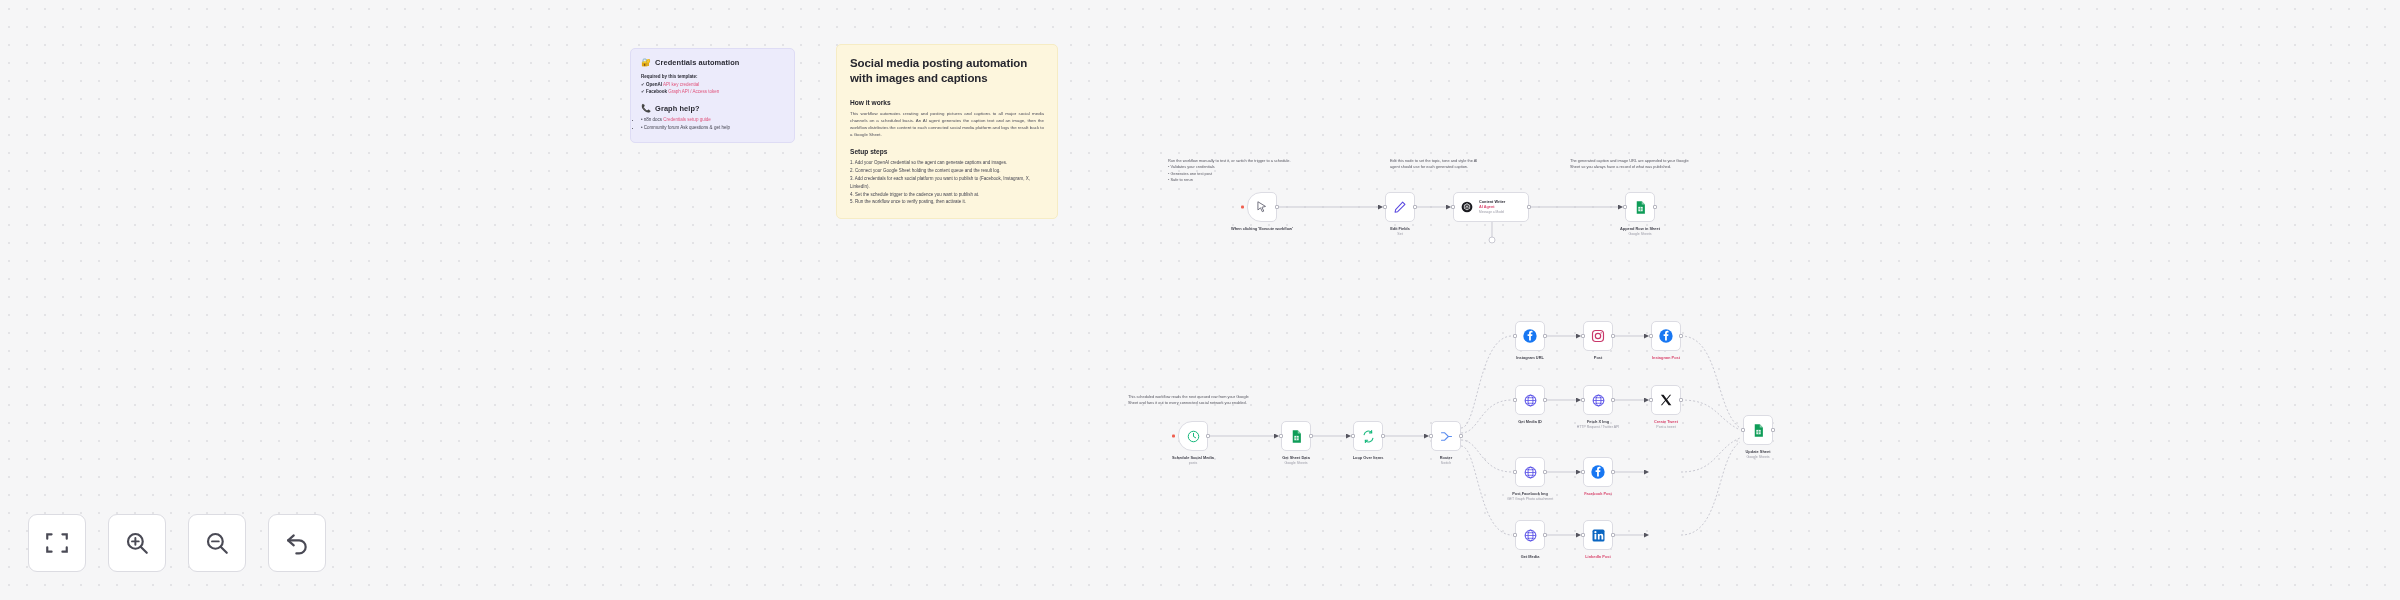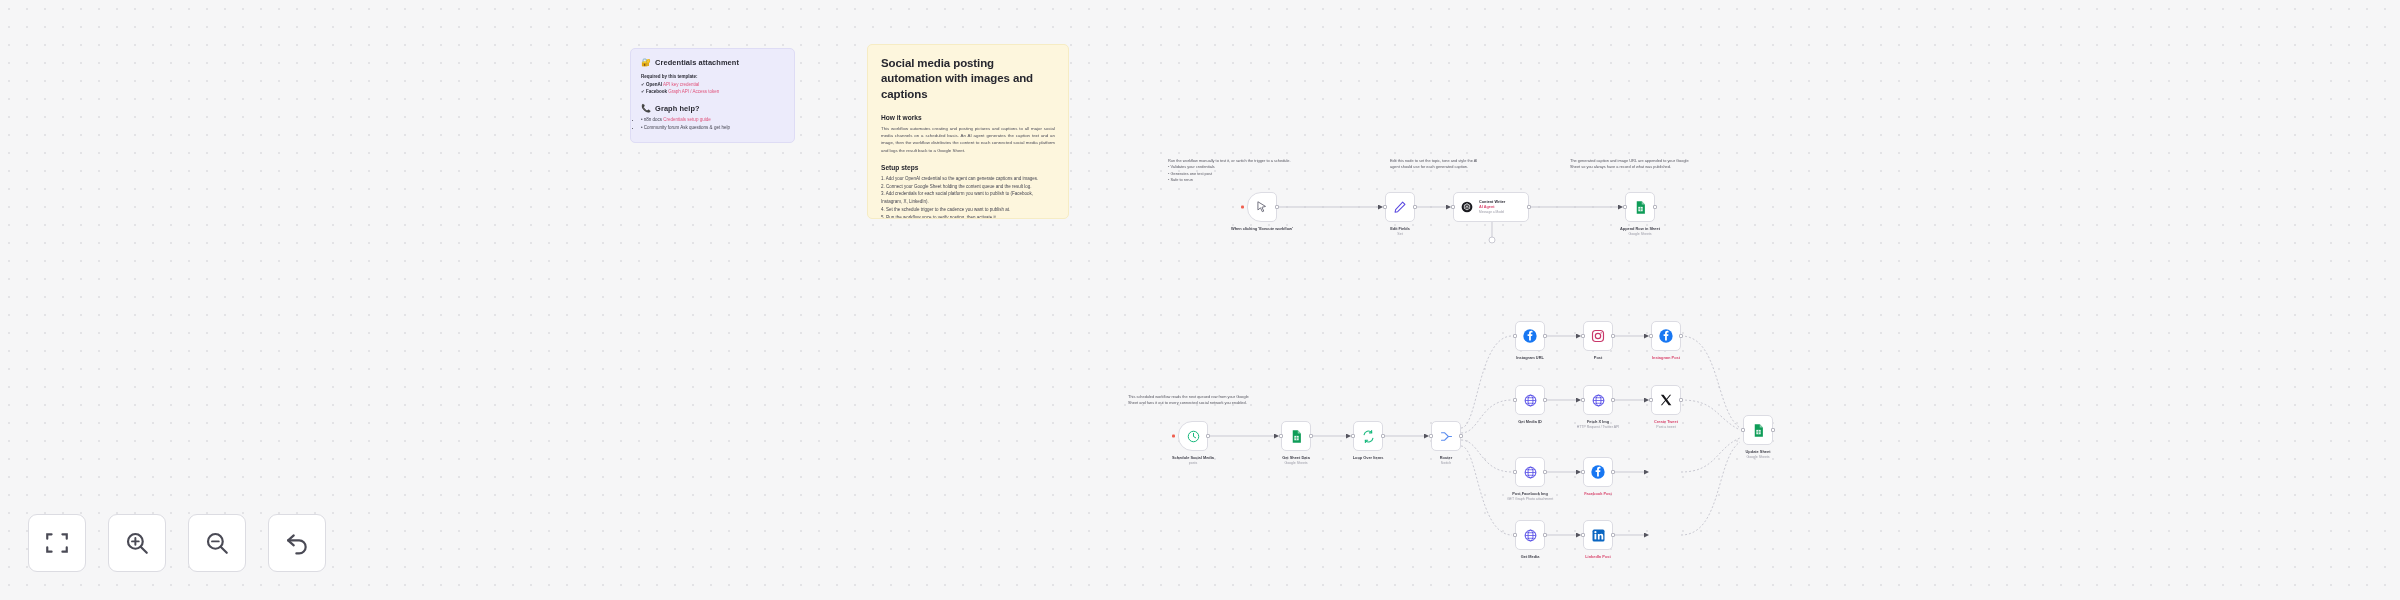--- a/index.html
+++ b/index.html
@@ -177,21 +177,21 @@
       <path d="M1681,336 C1720,336 1715,410 1740,428" stroke-dasharray="2,2"></path>
       <path d="M1681,400 C1716,400 1716,418 1740,430" stroke-dasharray="2,2"></path>
       <path d="M1681,472 C1716,472 1716,448 1740,438" stroke-dasharray="2,2"></path>
       <path d="M1681,535 C1722,535 1716,458 1740,442" stroke-dasharray="2,2"></path>
     </g>
   </svg>
 
   <div class="sticky sticky-purple" style="left:630px; top:48px; width:165px; height:95px;">
     <div class="sn-h1">
       <span class="gl">🔐</span>
-      <span>Credentials attachment</span>
+      <span>Credentials automation</span>
     </div>
     <div class="sn-line">
       <span class="lbl">Required by this template:</span>
     </div>
     <div class="sn-line">
       ✔ <span class="lbl">OpenAI</span>
       <span class="sn-link">API key credential</span>
     </div>
     <div class="sn-line">
       ✔ <span class="lbl">Facebook</span>
@@ -206,21 +206,21 @@
         <span class="lbl">n8n docs</span>
         <span class="sn-link">Credentials setup guide</span>
       </li>
       <li>
         <span class="lbl">Community forum</span>
         <span>Ask questions &amp; get help</span>
       </li>
     </ul>
   </div>
 
-  <div class="sticky sticky-yellow" style="left:867px; top:44px; width:202px; height:175px;">
+  <div class="sticky sticky-yellow" style="left:836px; top:44px; width:222px; height:175px;">
     <div class="sn-title">Social media posting automation with images and captions</div>
     <div class="sn-h2">How it works</div>
     <div class="sn-p">This workflow automates creating and posting pictures and captions to all major social media channels on a scheduled basis. An AI agent generates the caption text and an image, then the workflow distributes the content to each connected social media platform and logs the result back to a Google Sheet.</div>
     <div class="sn-h2" style="margin-top:10px;">Setup steps</div>
     <ul class="sn-list">
       <li>1. Add your OpenAI credential so the agent can generate captions and images.</li>
       <li>2. Connect your Google Sheet holding the content queue and the result log.</li>
       <li>3. Add credentials for each social platform you want to publish to (Facebook, Instagram, X, LinkedIn).</li>
       <li>4. Set the schedule trigger to the cadence you want to publish at.</li>
       <li>5. Run the workflow once to verify posting, then activate it.</li>

